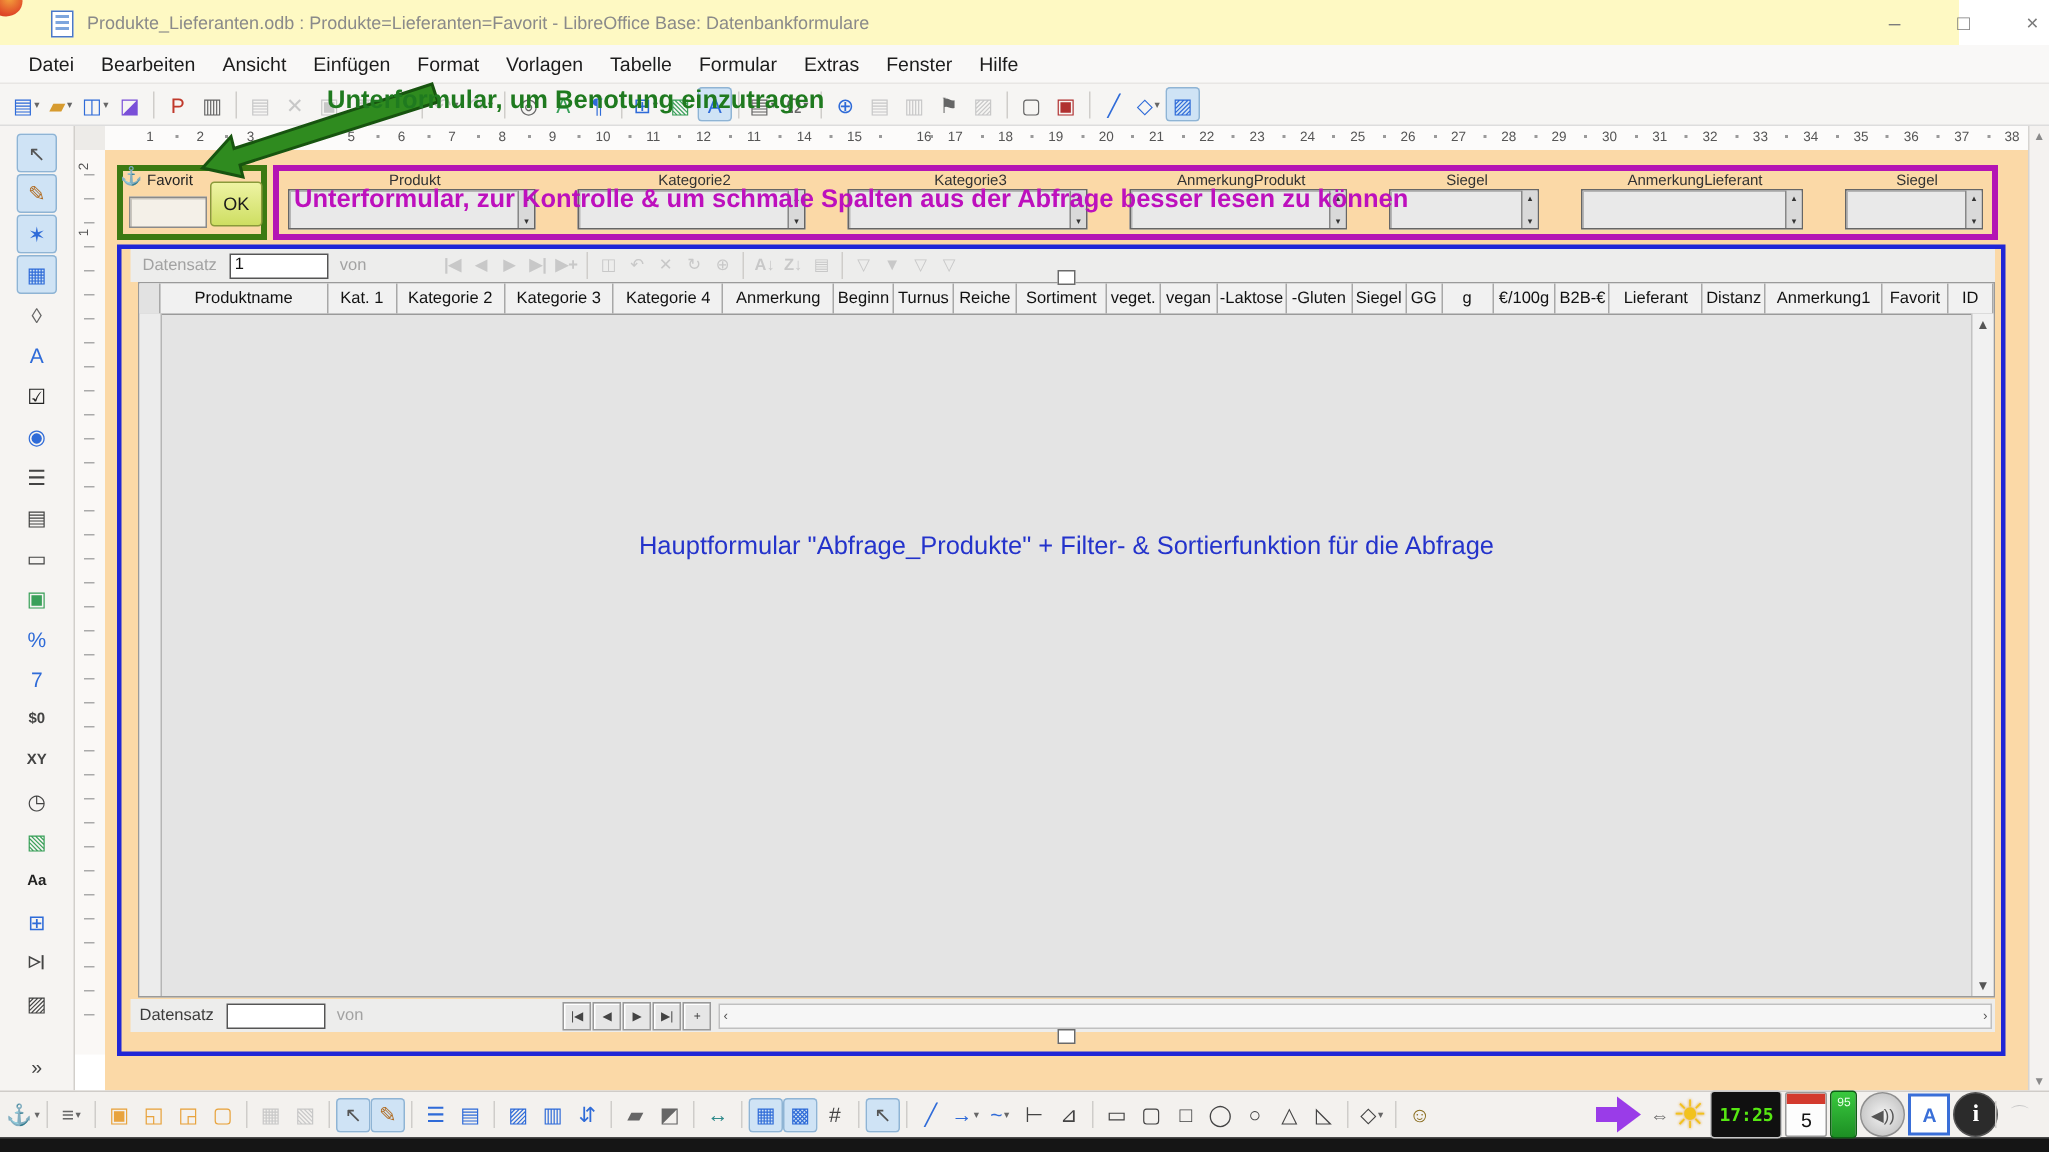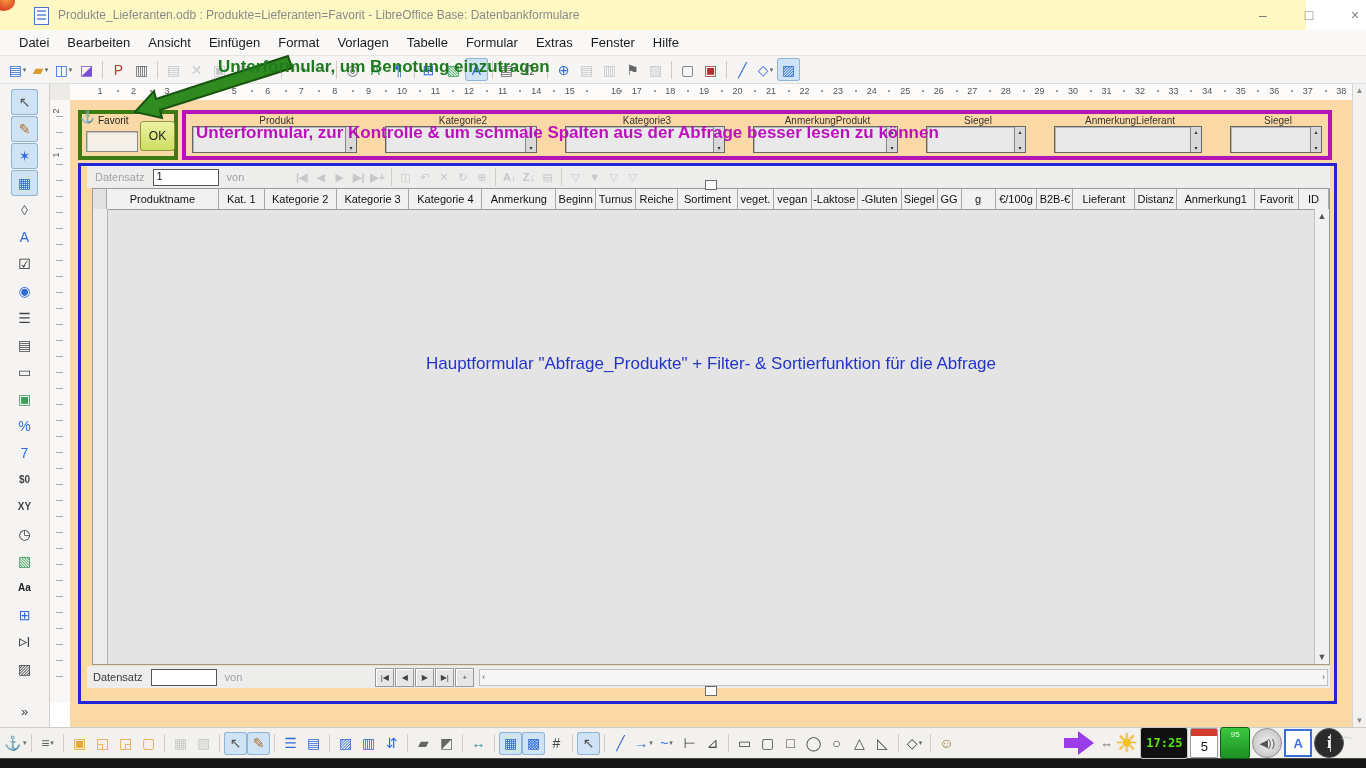--- a/index.html
+++ b/index.html
@@ -120,21 +120,21 @@
       border-bottom:12px solid transparent;border-left:16px solid #9a3ce8;}
   .tray-swap{font-size:13px;color:#666;}
   .tray-sun{font-size:26px;color:#f2c21c;text-shadow:0 0 2px #e09410;}
   .tray-clock{width:46px;height:30px;background:#101010;border:1px solid #c8c8c8;border-radius:3px;
       display:flex;align-items:center;justify-content:center;font-family:"DejaVu Sans Mono",monospace;
       font-size:12px;font-weight:bold;color:#56e812;}
   .tray-cal{width:26px;height:28px;background:#fdfdfd;border:1px solid #9a9a9a;border-radius:2px;overflow:hidden;
       display:flex;flex-direction:column;}
   .tray-cal .calhead{height:7px;background:#d33a2e;}
   .tray-cal .calday{flex:1;display:flex;align-items:center;justify-content:center;font-size:13px;color:#111;}
-  .tray-batt{width:30px;height:32px;background:linear-gradient(#39c93e,#1d8f24);border:1px solid #0e5e14;border-radius:3px;
+  .tray-batt{width:18px;height:32px;background:linear-gradient(#39c93e,#1d8f24);border:1px solid #0e5e14;border-radius:3px;
       position:relative;display:flex;align-items:flex-start;justify-content:center;font-size:8px;color:#eaffea;padding-top:2px;box-sizing:border-box;}
   .tray-speaker{width:28px;height:28px;border-radius:50%;background:radial-gradient(#f2f2f2,#b9b9b9);
       border:1px solid #8f8f8f;display:flex;align-items:center;justify-content:center;font-size:11px;color:#555;}
   .tray-charmap{width:24px;height:24px;background:#fff;border:2px solid #3a6fd8;display:flex;align-items:center;justify-content:center;
       font-size:13px;font-weight:bold;color:#3a6fd8;}
   .tray-info{width:28px;height:28px;border-radius:50%;background:#2b2b2b;border:1px solid #555;color:#fff;
       display:flex;align-items:center;justify-content:center;font-family:"Liberation Serif",serif;font-size:16px;font-weight:bold;}
   .after-tray{left:1326px;top:731px;display:flex;align-items:center;z-index:41;}
 </style>
 </head>

